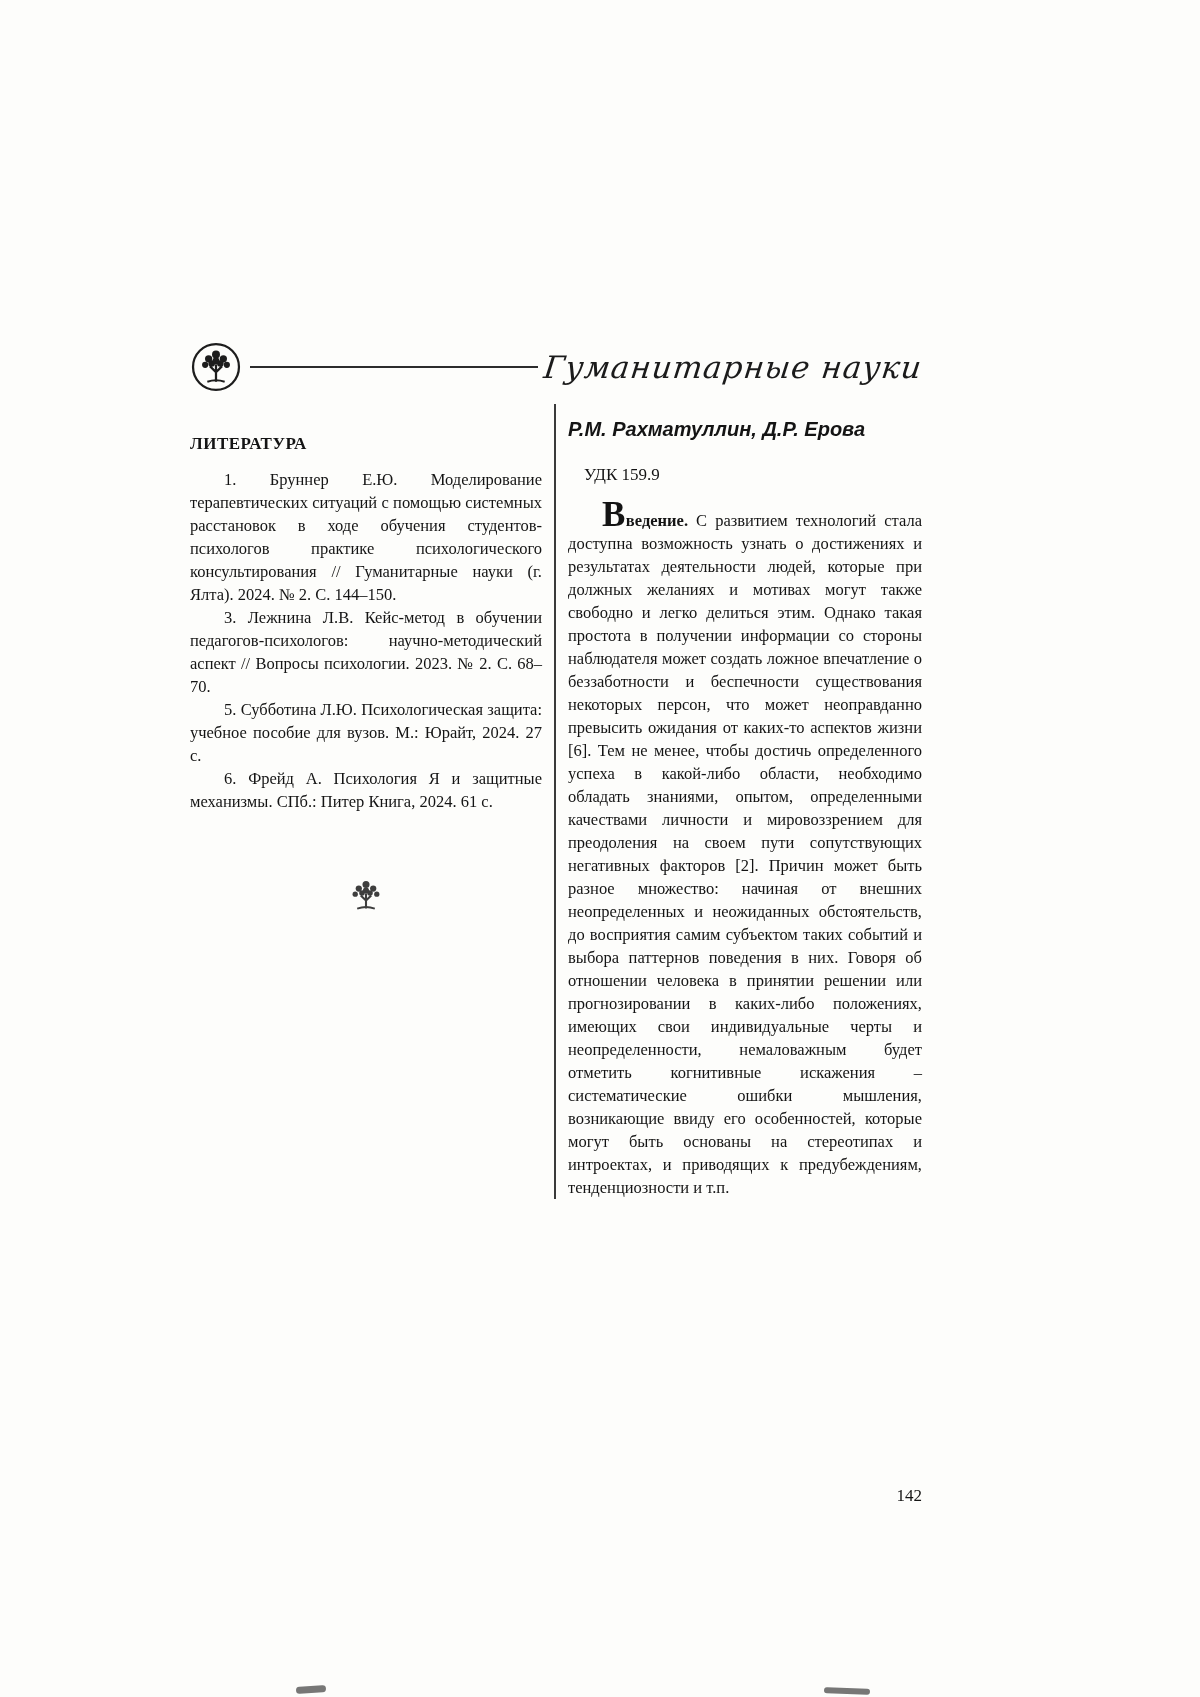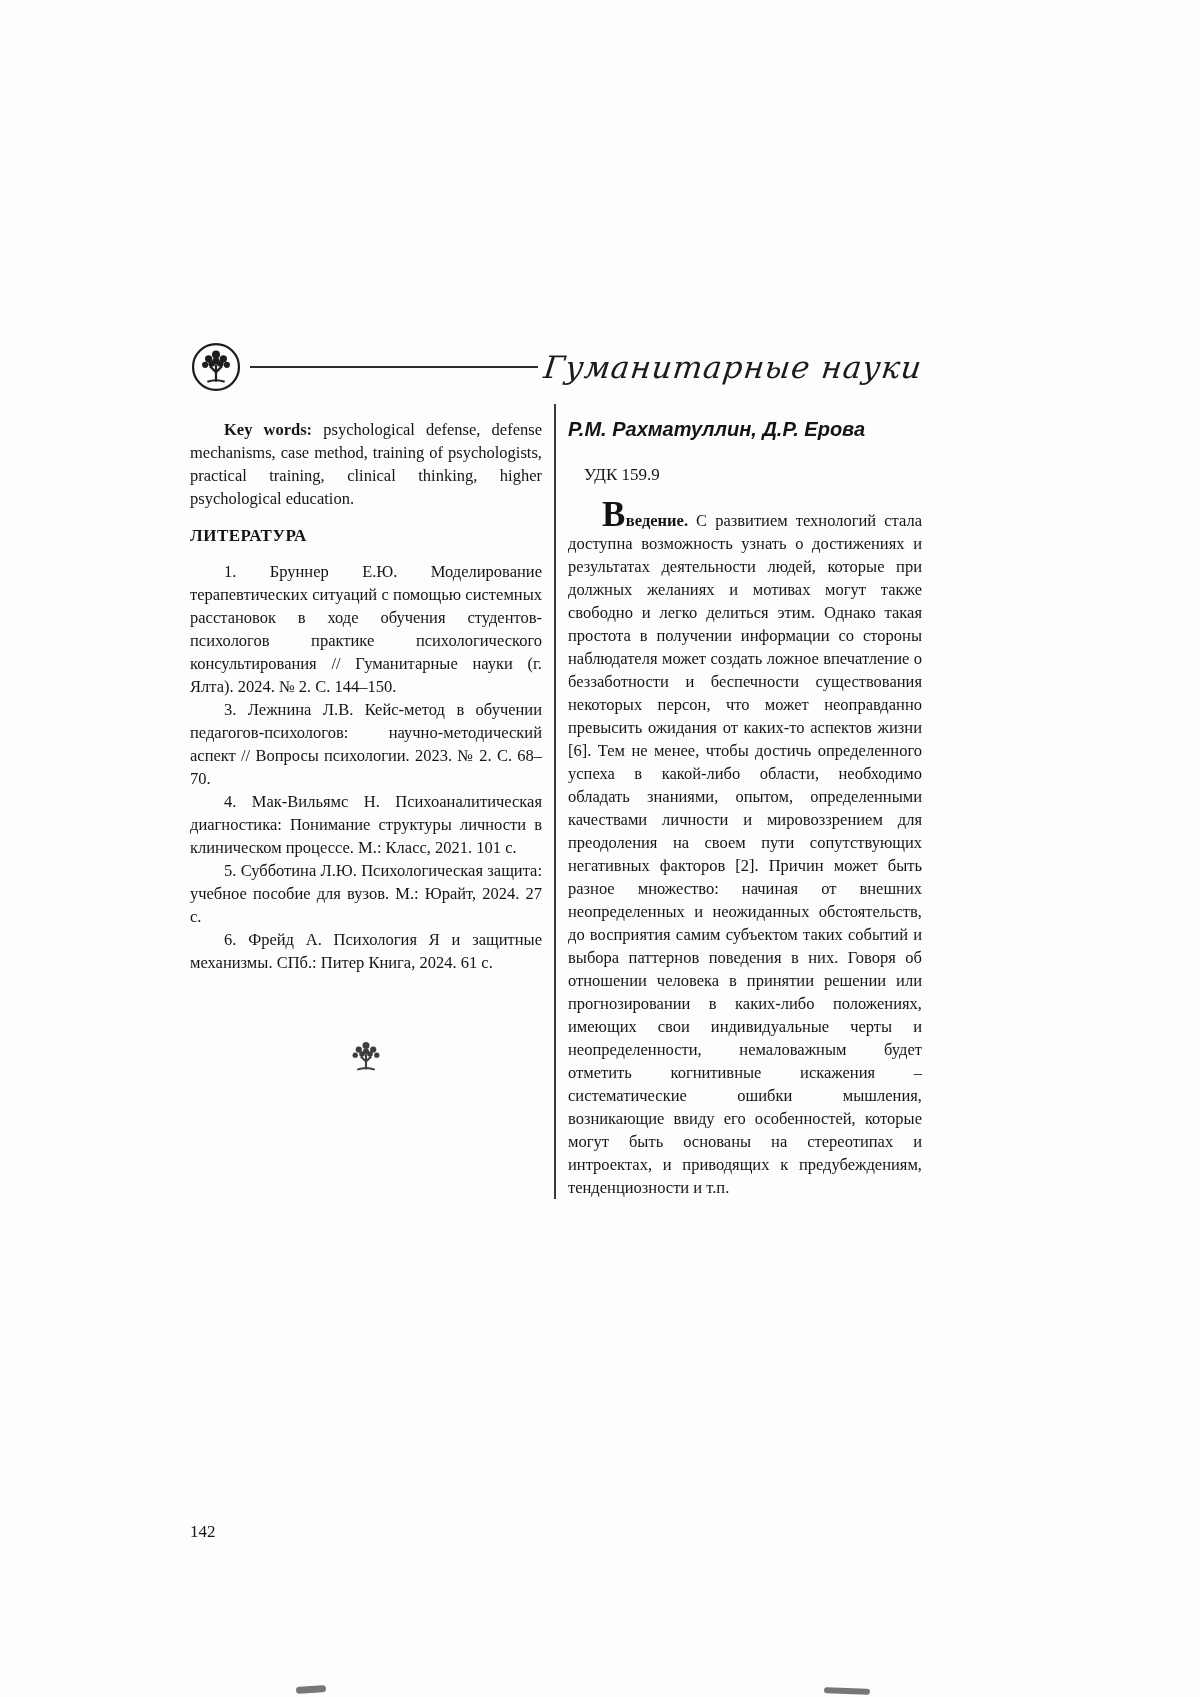--- a/index.html
+++ b/index.html
@@ -101,23 +101,22 @@
     font-weight: bold;
     letter-spacing: 0.5px;
   }
 
   
   .page-footer {
     position: absolute;
     top: 1486px;
     left: 190px;
     width: 732px;
-    text-align: left;
+    text-align: right;
     font-size: 17px;
-    margin-top: 36px;
   }
 
   
   .scan-artifact { position: absolute; background: #4a4a4a; border-radius: 4px; opacity: 0.75; }
   .artifact-a { left: 296px; top: 1686px; width: 30px; height: 7px; transform: rotate(-4deg); }
   .artifact-b { left: 824px; top: 1688px; width: 46px; height: 6px; transform: rotate(2deg); }
 
   svg .ink { stroke: #1d1d1d; fill: none; }
   svg .ink-fill { fill: #1d1d1d; stroke: none; }
 </style>
@@ -142,27 +141,25 @@
         <path class="ink" d="M20 47 Q30 43.5 40 47" stroke-width="2.2"></path>
       </svg>
     </div>
     <div class="header-rule"></div>
     <div class="journal-script">Гуманитарные науки</div>
   </header>
 
   <main class="columns">
 
     <section class="col-left">
-      <p class="para keywords"><b>Key words:</b><span> psychological defense, defense mechanisms, case method, training of psychologists, practical training, clinical thinking, higher psychological education.</span></p>
 
       <h2 class="lit-heading">ЛИТЕРАТУРА</h2>
 
       <p class="para ref">1. Бруннер Е.Ю. Моделирование терапевтических ситуаций с помощью системных расстановок в ходе обучения студентов-психологов практике психологического консультирования // Гуманитарные науки (г. Ялта). 2024. № 2. С. 144–150.</p>
       <p class="para ref">3. Лежнина Л.В. Кейс-метод в обучении педагогов-психологов: научно-методический аспект // Вопросы психологии. 2023. № 2. С. 68–70.</p>
-      <p class="para ref">4. Мак-Вильямс Н. Психоаналитическая диагностика: Понимание структуры личности в клиническом процессе. М.: Класс, 2021. 101 с.</p>
       <p class="para ref">5. Субботина Л.Ю. Психологическая защита: учебное пособие для вузов. М.: Юрайт, 2024. 27 с.</p>
       <p class="para ref">6. Фрейд А. Психология Я и защитные механизмы. СПб.: Питер Книга, 2024. 61 с.</p>
 
       <div class="ornament">
         <svg viewBox="0 0 60 60" width="48" height="48" aria-hidden="true">
           <circle class="ink-fill" cx="30" cy="17" r="4.4"></circle>
           <circle class="ink-fill" cx="21" cy="22" r="3.9"></circle>
           <circle class="ink-fill" cx="39" cy="22" r="3.9"></circle>
           <circle class="ink-fill" cx="16.5" cy="29" r="3.3"></circle>
           <circle class="ink-fill" cx="43.5" cy="29" r="3.3"></circle>

